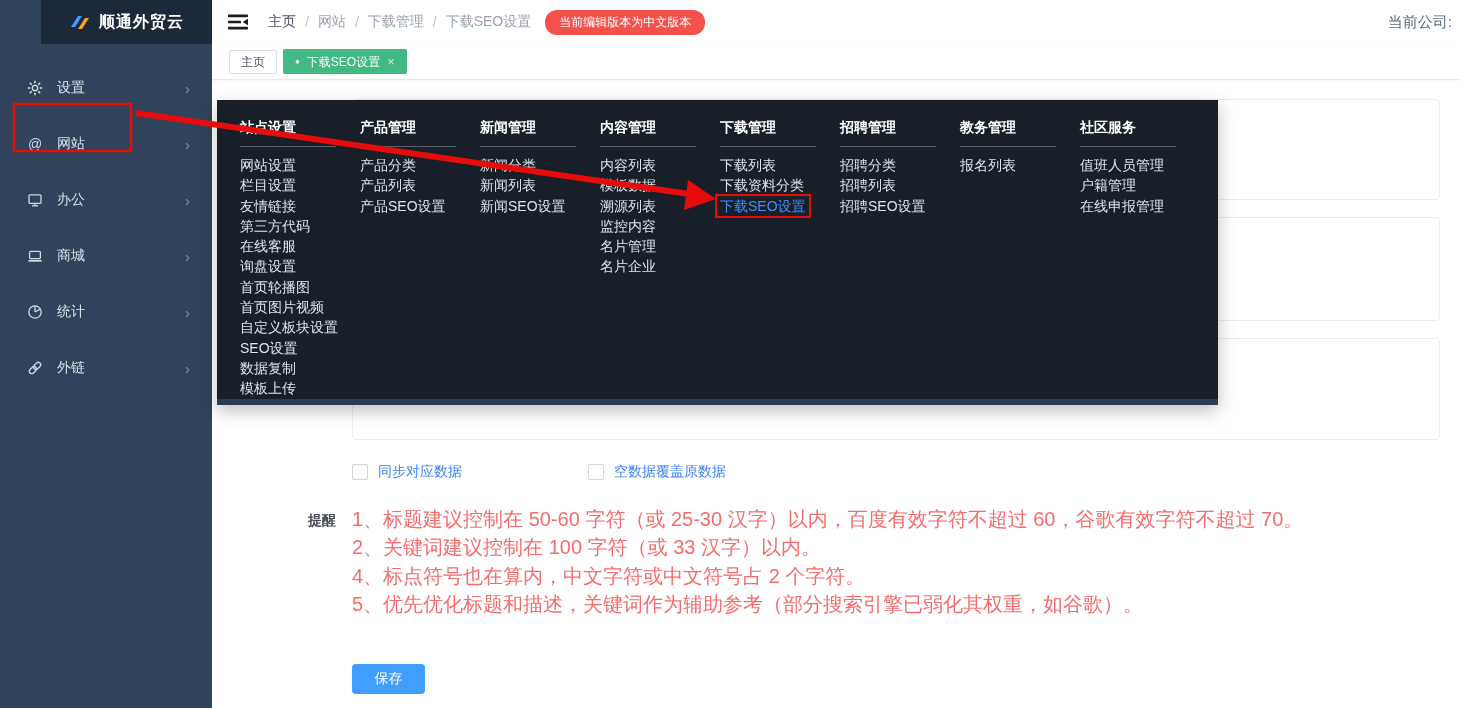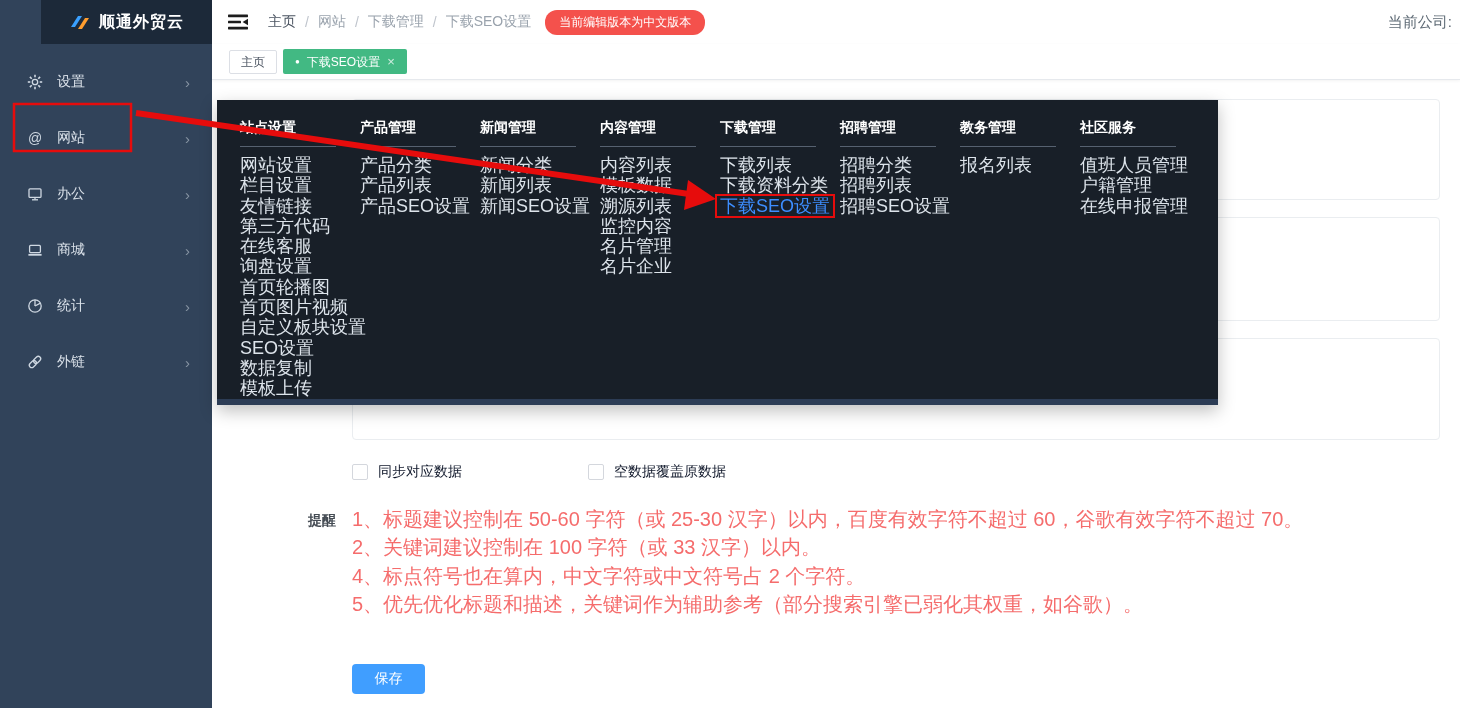--- a/index.html
+++ b/index.html
@@ -7,21 +7,21 @@
   body {
     position:relative; overflow:hidden; background:#fff;
     font-family:"Liberation Sans","DejaVu Sans",sans-serif;
     -webkit-font-smoothing:antialiased;
   }
 
   
   .sidebar { position:absolute; left:0; top:0; width:212px; height:708px; background:#31435a; z-index:2; }
   .logo-bar { height:44px; background:#1c2939; display:flex; align-items:center; justify-content:center; gap:8px;margin-left:41px; }
   .brand-name { color:#fff; font-size:16px; font-weight:bold; letter-spacing:1px; }
-  .side-menu { padding-top:10px; }
+  .side-menu { padding-top:16px; }
   .side-item { height:56px; display:flex; align-items:center; padding:0 22px 0 26px; color:#dbe2ea; font-size:14px; cursor:pointer; }
   .side-item .s-icon { width:18px; height:16px; margin-right:13px; display:flex; align-items:center; justify-content:center; color:#cfd8e2; font-size:14px; }
   .side-item .chev { margin-left:auto; color:#8794a3; font-size:15px; line-height:1; }
   .s-icon svg { stroke:#cfd8e2; fill:none; stroke-width:1.3; }
 
   
   .topbar { position:absolute; left:212px; top:0; right:0; height:44px; background:#fff; display:flex; align-items:center; padding:0 8px 0 16px; z-index:3; }
   .fold-icon { width:20px; height:16px; margin-right:20px; cursor:pointer; flex:0 0 auto; }
   .breadcrumb { display:flex; align-items:center; font-size:14px; white-space:nowrap; }
   .bc-home { color:#4a5360; cursor:pointer; }
@@ -41,30 +41,30 @@
   .bg-field { position:absolute; left:352px; width:1088px; background:#fff; border:1px solid #eaedf0; border-radius:4px; z-index:1; }
   .bg-f1 { top:99px;  height:101px; }
   .bg-f2 { top:217px; height:104px; }
   .bg-f3 { top:338px; height:102px; }
 
   
   .mega-menu { position:absolute; left:217px; top:100px; width:1001px; height:305px; background:#181f28; border-bottom:6px solid #2c3c55; z-index:10; display:flex; padding:17px 0 0 23px; box-shadow:0 6px 16px rgba(0,0,0,.25); }
   .mm-col { width:120px; flex:0 0 120px; }
   .mm-title { color:#fff; font-size:14px; font-weight:bold; height:20px; line-height:20px; }
   .mm-hr { width:96px; border-top:1px solid #566170; margin:9px 0 8px 0; }
-  .mm-item { color:#dde4eb; font-size:18px; line-height:20.3px; cursor:pointer; white-space:nowrap; }
+  .mm-item { color:#dde4eb; font-size:14px; line-height:20.3px; cursor:pointer; white-space:nowrap; }
   .mm-item.hl { color:#3d8eff; display:inline-block; padding:0 3px; margin-left:-3px; box-shadow:0 0 0 2px #e60c0c; }
 
   
   .annotation { position:absolute; left:0; top:0; width:1460px; height:708px; z-index:20; pointer-events:none; }
 
   
   .chk-group { position:absolute; display:flex; align-items:center; gap:10px; z-index:2; }
   .chk-box { width:16px; height:16px; border:1px solid #d4d7dd; border-radius:2px; background:#fff; cursor:pointer; }
-  .chk-label { font-size:14px; color:#0f172a; }
+  .chk-label { font-size:14px; color:#3b82f6; }
   .chk-1 { left:352px; top:463px; }
   .chk-2 { left:588px; top:463px; }
 
   .reminder-label { position:absolute; left:308px; top:512px; font-size:14px; font-weight:bold; color:#454c54; z-index:2; }
   .reminder-lines { position:absolute; left:352px; top:505px; z-index:2; }
   .reminder-lines div { font-size:20px; color:#f56c6c; line-height:28.4px; white-space:nowrap; }
 
   .save-btn { position:absolute; left:352px; top:664px; width:73px; height:30px; background:#409eff; border:none; border-radius:4px; color:#fff; font-size:14px; display:flex; align-items:center; justify-content:center; cursor:pointer; z-index:2; font-family:inherit; }
 </style>
 </head>

